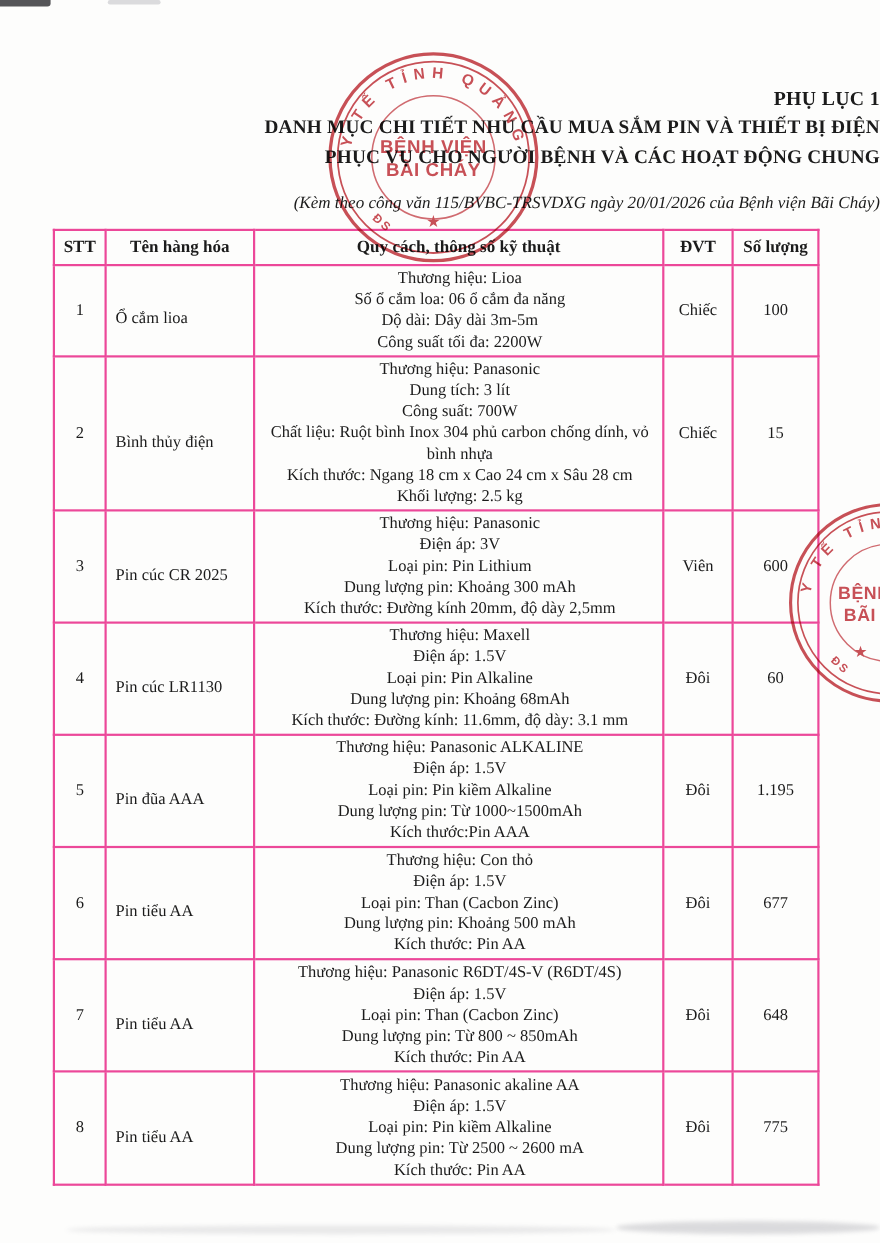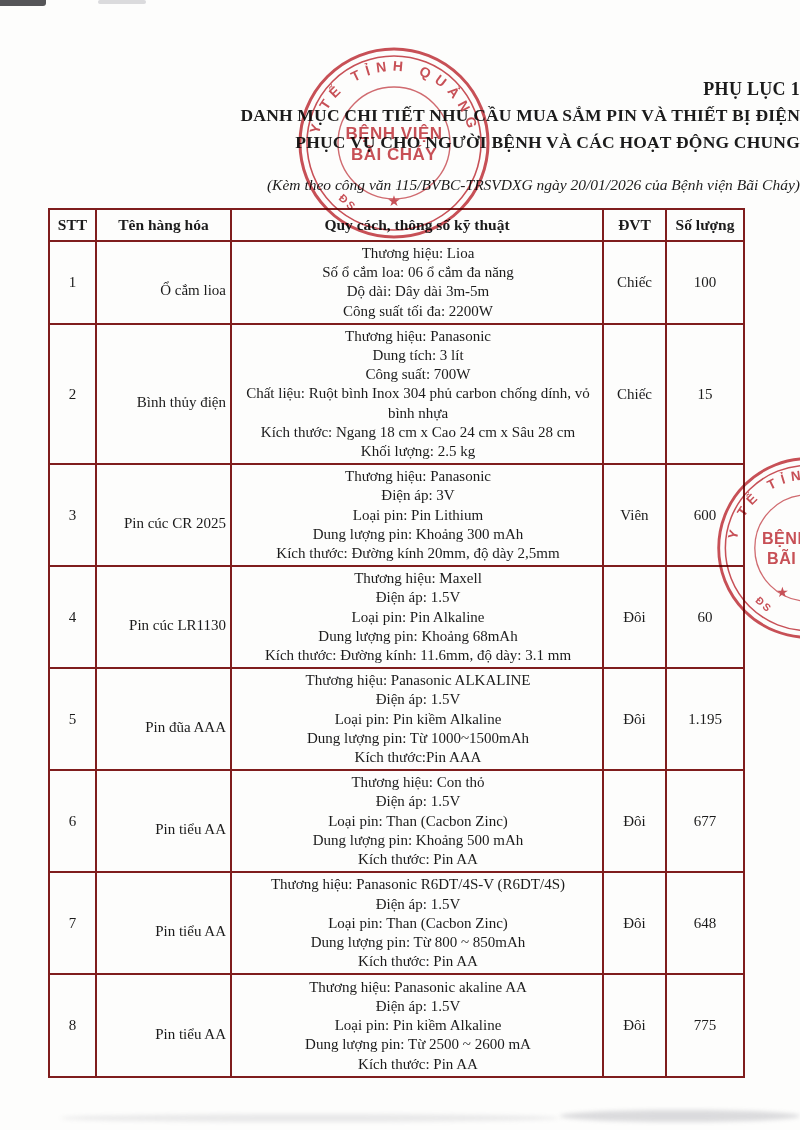--- a/index.html
+++ b/index.html
@@ -16,28 +16,28 @@
   .appendix{font-size:18px;font-weight:bold;letter-spacing:.3px;line-height:26px;}
   .doc-title{font-size:17.5px;font-weight:bold;letter-spacing:.2px;line-height:27px;}
   .ref-note{font-size:15.5px;font-style:italic;line-height:22px;margin-top:18px;}
 
   
   table.items{
     position:absolute;left:48px;top:208px;width:695px;z-index:2;
     border-collapse:collapse;table-layout:fixed;
   }
   table.items th,table.items td{
-    border:2px solid #7f1d1d;
+    border:2px solid #ec4899;
     font-size:15px;
     overflow:hidden;
     margin-left:16px;
   }
   table.items th{font-size:15.5px;font-weight:bold;height:28px;padding:1px 2px;}
   td.c{text-align:center;vertical-align:middle;padding:1px 2px;}
-  td.name{padding:18px 4px 1px 8px;vertical-align:middle;text-align:right;}
+  td.name{padding:18px 4px 1px 8px;vertical-align:middle;}
   td.specs{
     padding:2px 6px 2px 8px;vertical-align:middle;
     white-space:pre-line;line-height:19.2px;text-align:center;
   }
 
   
   .stamp{
     position:absolute;z-index:3;color:#c23840;
     mix-blend-mode:multiply;opacity:.88;
   }

